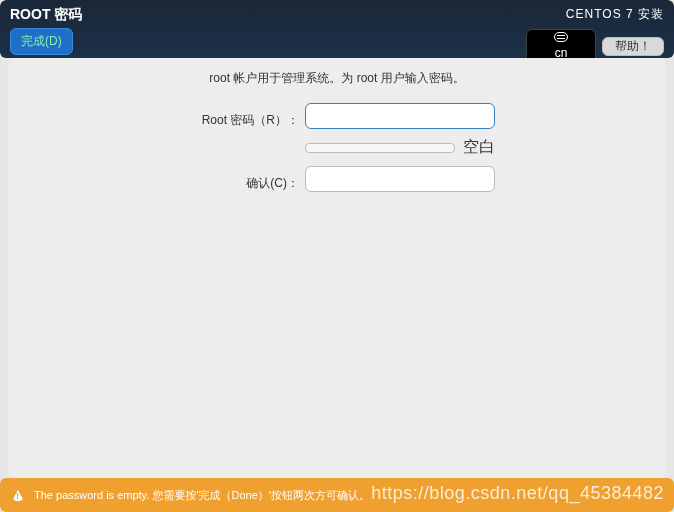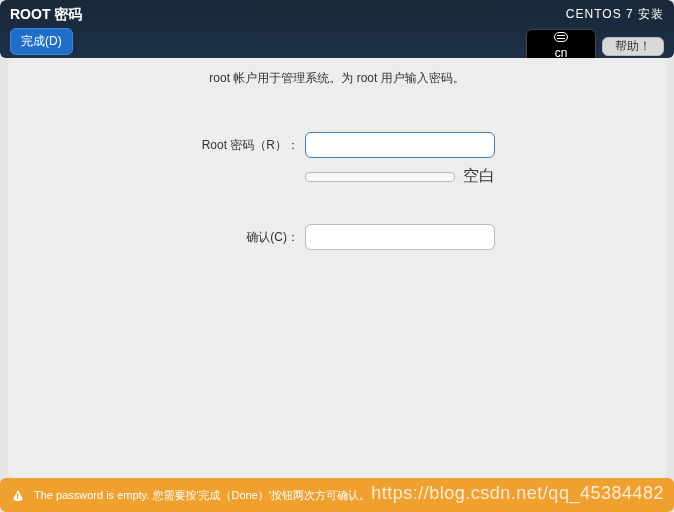--- a/index.html
+++ b/index.html
@@ -17,21 +17,21 @@
       display: flex;
       justify-content: space-between;
       align-items: flex-start;
       padding: 6px 10px 0 10px;
     }
     .header-left { display: flex; flex-direction: column; align-items: flex-start; }
     .title { font-size: 14px; font-weight: bold; margin-bottom: 4px; }
     .done-button {
       background: #1f6fc8;
       border: 1px solid #3a8adf;
-      color: #ffffff;
+      color: #86efac;
       padding: 4px 10px;
       font-size: 12px;
       cursor: pointer;
     }
     .header-right { display: flex; flex-direction: column; align-items: flex-end; }
     .installer-title { font-size: 12px; margin-bottom: 6px; letter-spacing: 1px; }
     .header-right-row { display: flex; align-items: center; gap: 6px; }
     .lang-box {
       background: #000;
       color: #fff;
@@ -60,21 +60,21 @@
       background: #ededed;
       padding: 12px 0 12px 0;
     }
     .instruction {
       text-align: center;
       font-size: 12px;
       color: #333;
       margin-bottom: 16px;
     }
     .form { display: flex; flex-direction: column; align-items: center; gap: 8px; }
-    .form-row { display: flex; align-items: center; gap: 6px; margin-top: 29px; }
+    .form-row { display: flex; align-items: flex-end; gap: 6px; }
     .form-label { width: 120px; text-align: right; font-size: 12px; color: #333; }
     .form-input {
       width: 190px; height: 26px;
       border: 1px solid #3a7fc0;
       padding: 0 6px;
       font-size: 12px;
       background: #fff;
       outline: none;
     }
     .form-input.confirm { border-color: #bbb; }

